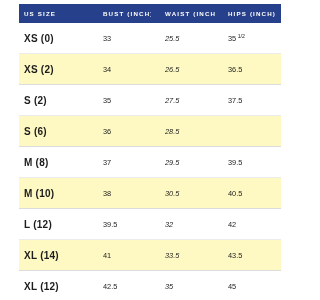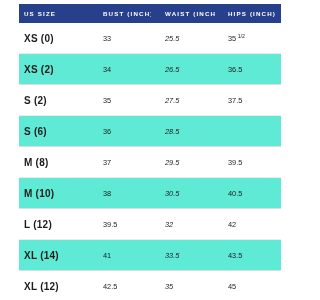--- a/index.html
+++ b/index.html
@@ -45,21 +45,21 @@
   .chart-body { position: relative; }
 
   .chart-row {
     display: flex;
     align-items: center;
     height: 30px;
     background: #ffffff;
     border-bottom: 1px solid #ececec;
     position: relative;
   }
-  .chart-row.alt { background: #5eead4; border-bottom-color: #dcdcdc; }
+  .chart-row.alt { background: #fef9c3; border-bottom-color: #dcdcdc; }
 
   .cell {
     font-size: 7.4px;
     color: #1c1c1c;
     white-space: nowrap;
     box-sizing: border-box;
   }
   .cell.c0 {
     width: 67px;
     padding-left: 5px;

